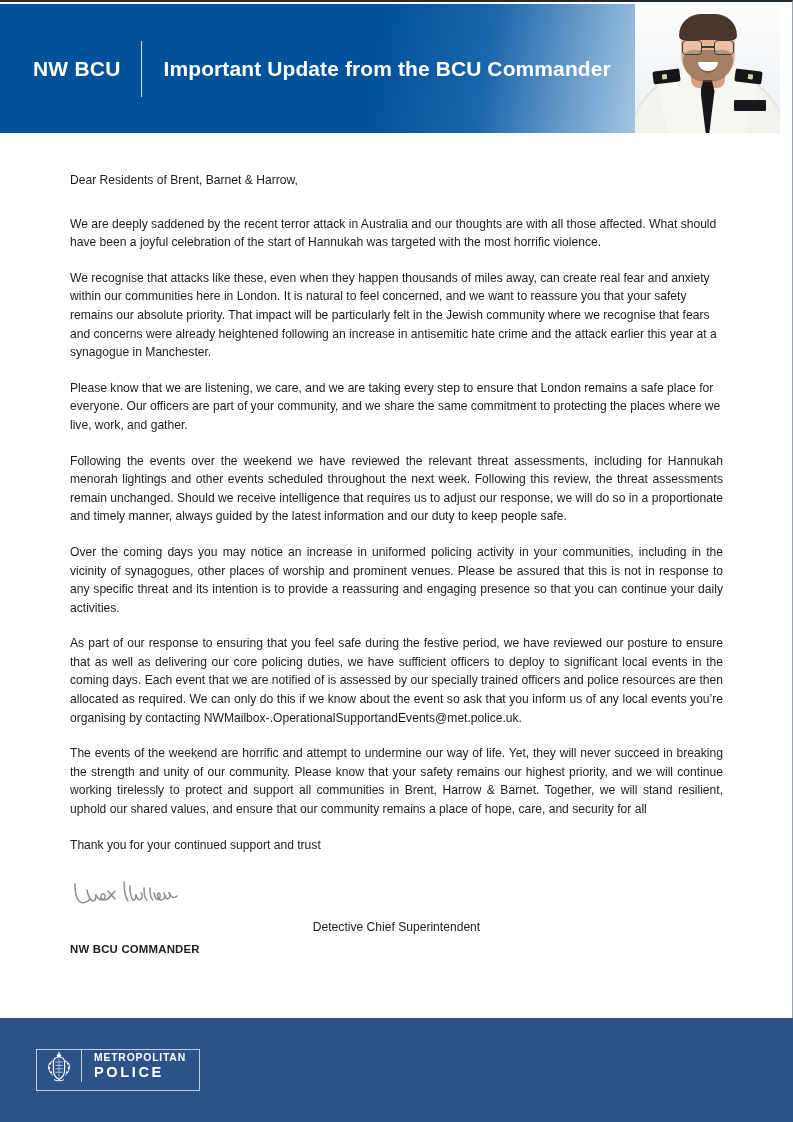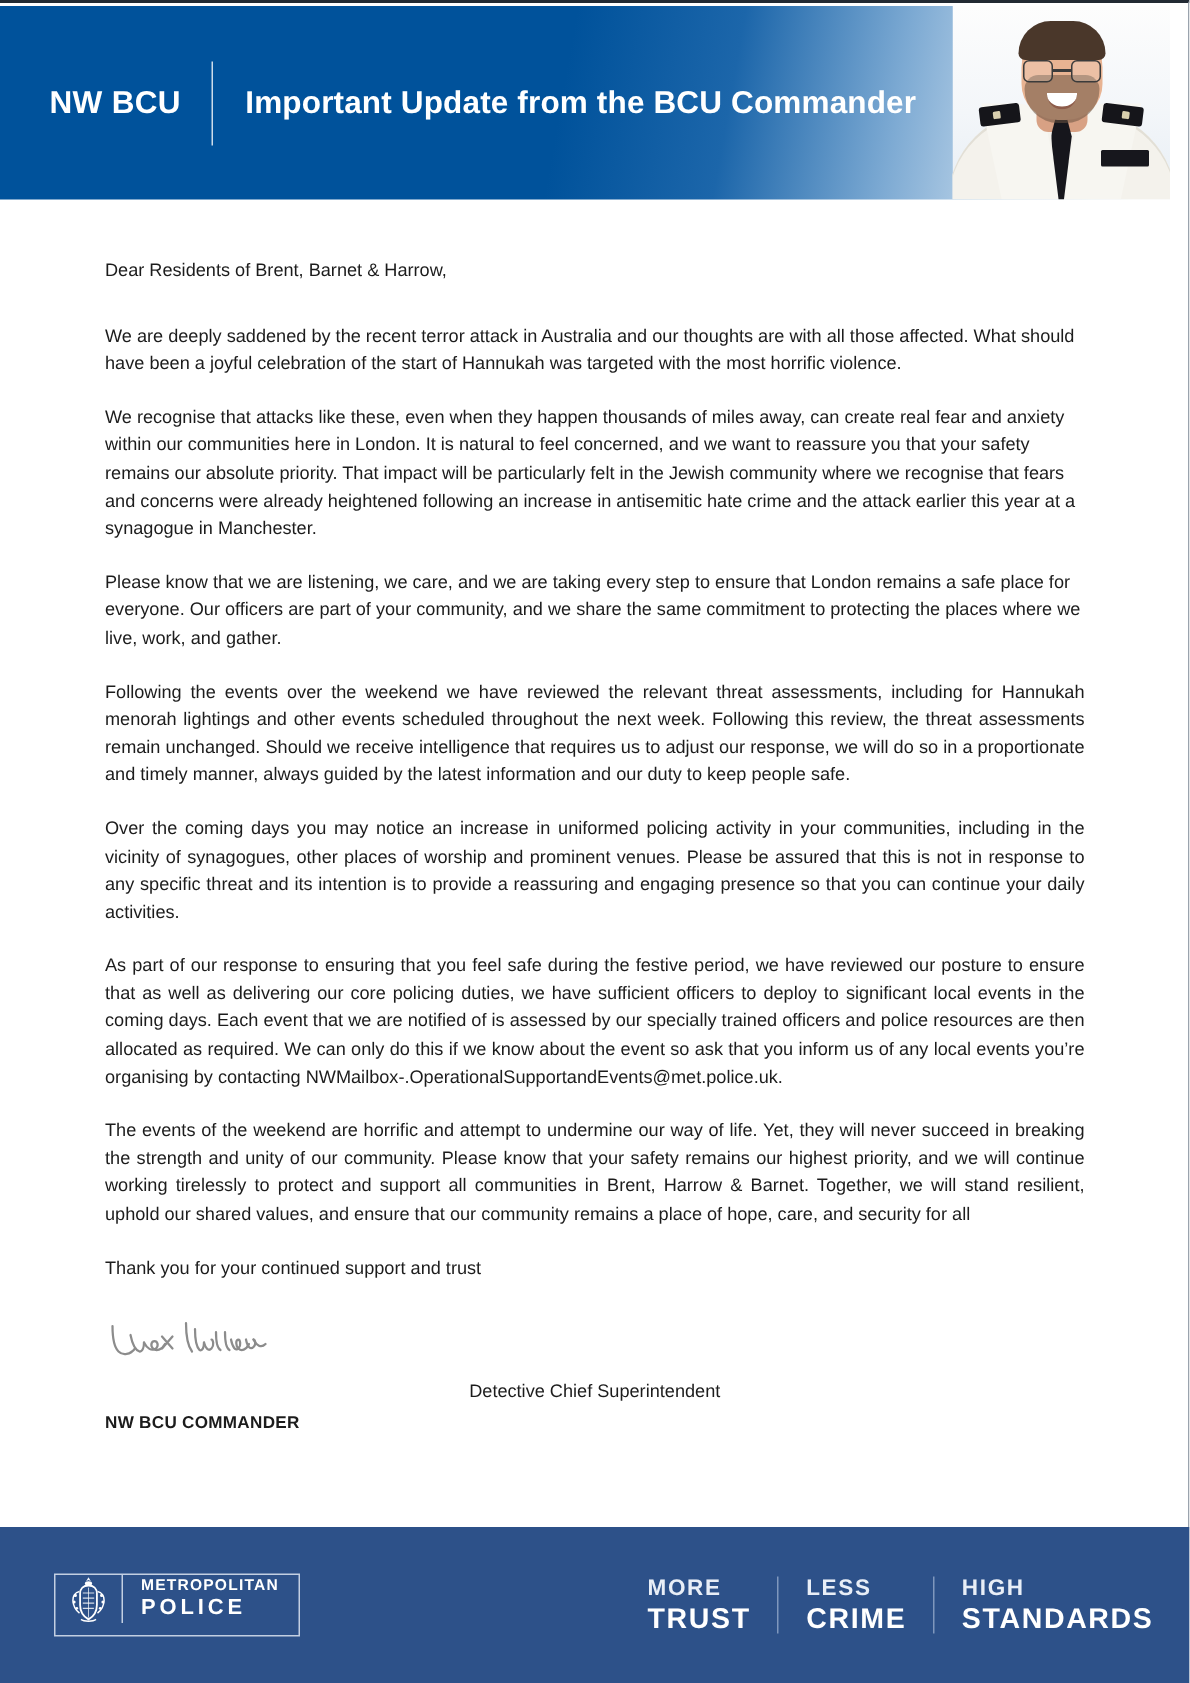--- a/index.html
+++ b/index.html
@@ -425,31 +425,17 @@
               <path d="M8 29.6 C10 31.2 16 31.2 18 29.6" fill="none" stroke="#ffffff" stroke-width="1"></path>
             </g>
           </svg>
         </div>
         <div class="met-words">
           <span class="l1">METROPOLITAN</span>
           <span class="l2">POLICE</span>
         </div>
       </div>
 
-      <div class="slogans">
-        <div class="slogan">
-          <span class="s1">MORE</span>
-          <span class="s2">TRUST</span>
-        </div>
-        <div class="slogan">
-          <span class="s1">LESS</span>
-          <span class="s2">CRIME</span>
-        </div>
-        <div class="slogan">
-          <span class="s1">HIGH</span>
-          <span class="s2">STANDARDS</span>
-        </div>
-      </div>
 
     </div>
   </div>
 
 </div>
 
 </body></html>

